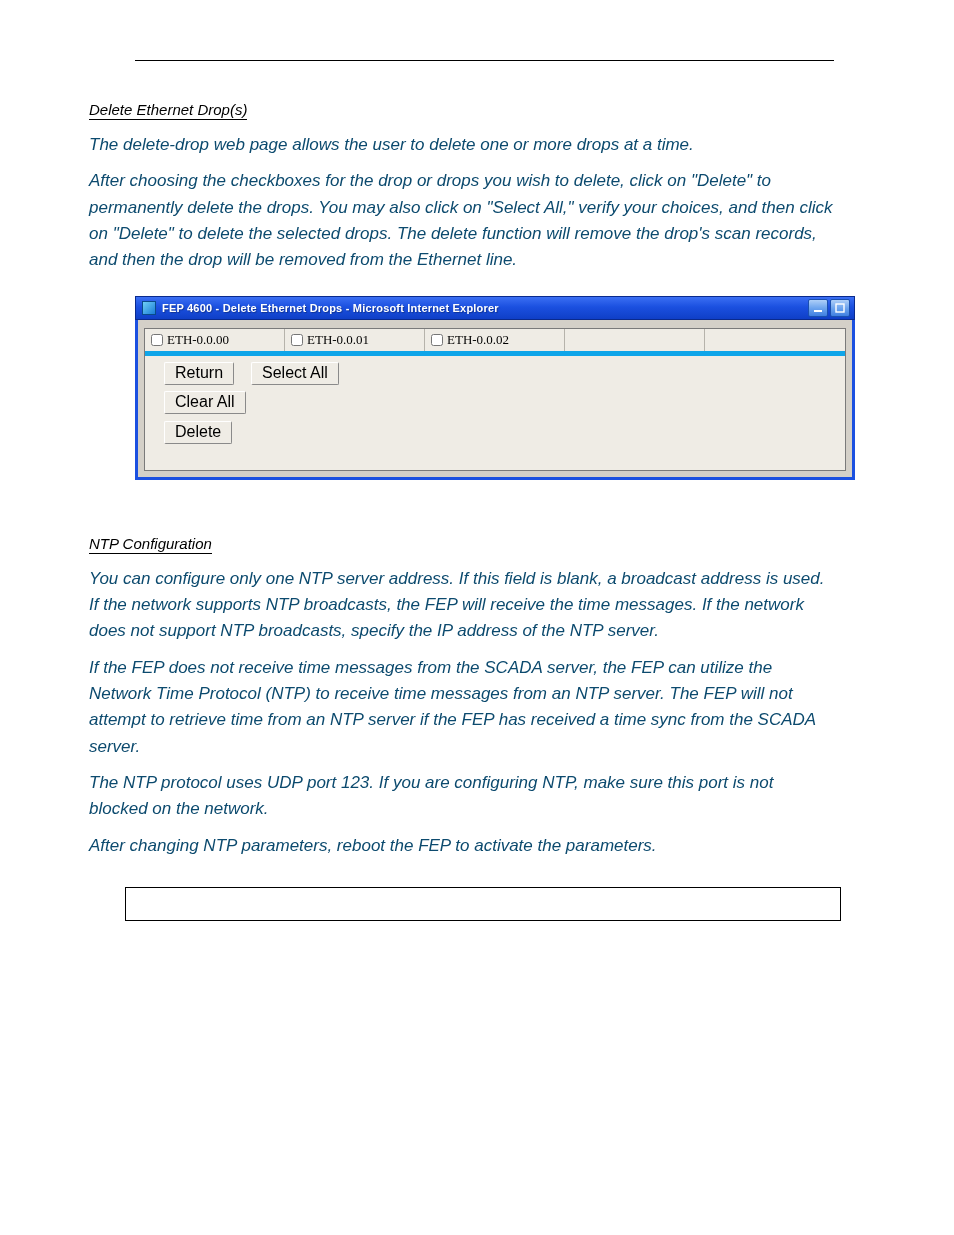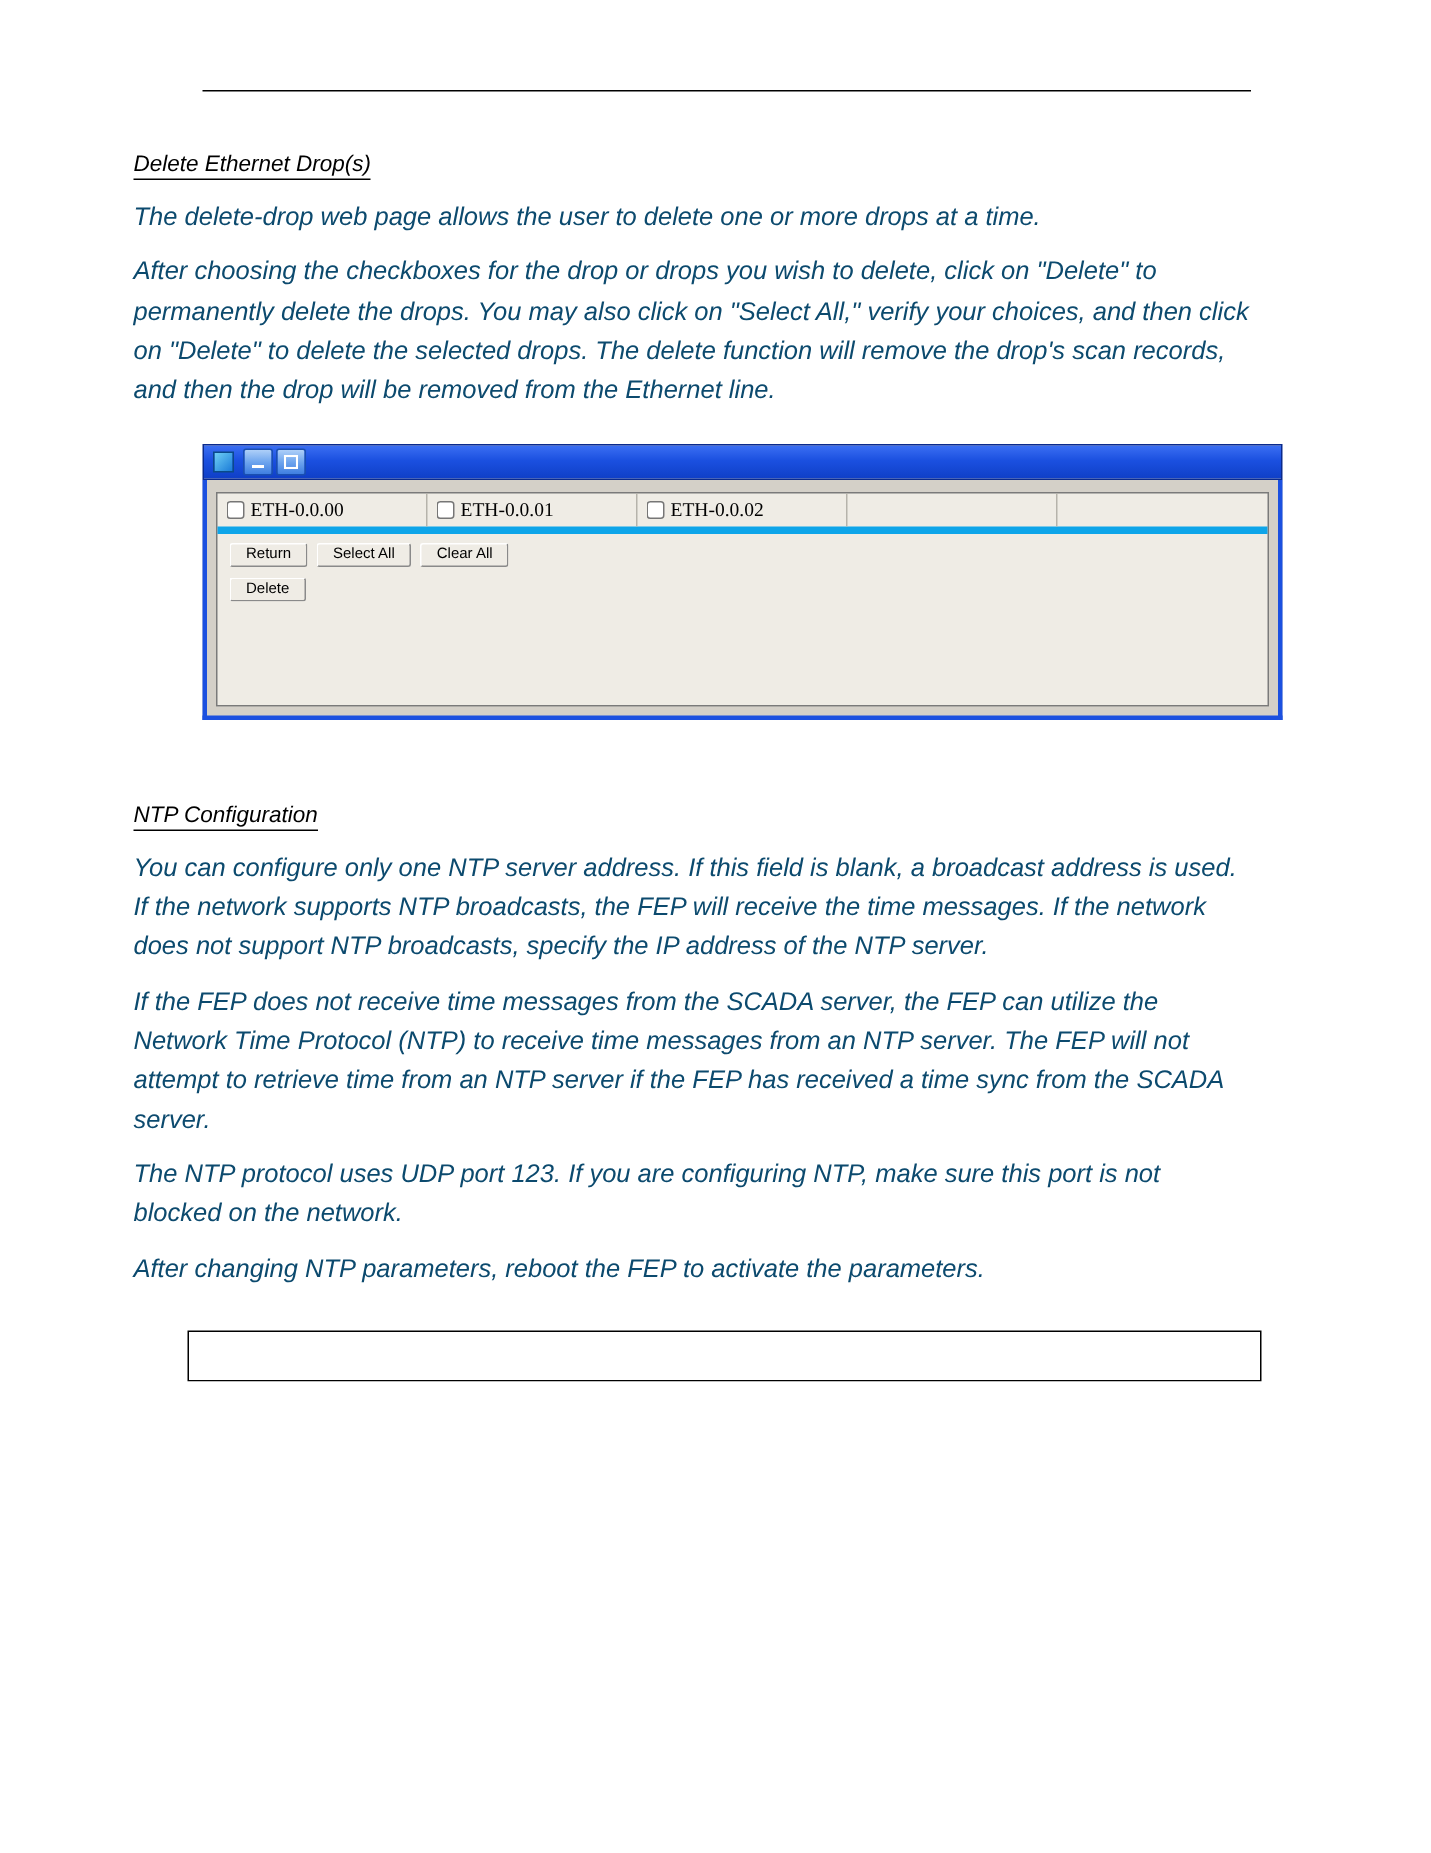--- a/index.html
+++ b/index.html
@@ -125,47 +125,49 @@
   .btn-row {
     padding: 6px 8px 3px;
     display: flex;
     flex-wrap: wrap;
     gap: 6px;
     align-items: flex-start;
     width: 230px;
   }
   .winbtn {
     font-family: Tahoma, Arial, sans-serif;
-    font-size: 10px;
+    font-size: 16px;
     padding: 1px 10px 2px;
     background: #efece5;
     border: 1px solid #8a8a8a;
     border-top-color: #fff;
     border-left-color: #fff;
     border-radius: 2px;
     cursor: pointer;
+    margin-left: 11px;
   }
   .btn-row-2 { margin-top: -2px; }
 </style>
 </head>
 <body>
 
 <hr class="page-rule">
 
 <div class="section">
   <div class="sect-heading">Delete Ethernet Drop(s)</div>
   <div class="sect-body">
     <p>The delete-drop web page allows the user to delete one or more drops at a time.</p>
     <p>After choosing the checkboxes for the drop or drops you wish to delete, click on "Delete" to permanently delete the drops. You may also click on "Select All," verify your choices, and then click on "Delete" to delete the selected drops. The delete function will remove the drop's scan records, and then the drop will be removed from the Ethernet line.</p>
   </div>
 </div>
 
 <div class="browser-wrap">
   <div class="titlebar">
     <div class="titlebar-icon"></div>
+    <div class="titlebar-text">FEP 4600 - Delete Ethernet Drops - Microsoft Internet Explorer</div>
     <div class="titlebar-buttons">
       <div class="tb-btn">
         <svg viewBox="0 0 10 10">
             <rect x="1" y="7" width="8" height="2" fill="#fff"></rect>
           </svg>
       </div>
       <div class="tb-btn">
         <svg viewBox="0 0 10 10">
             <rect x="1" y="1" width="8" height="8" fill="none" stroke="#fff" stroke-width="1.4"></rect>
           </svg>

